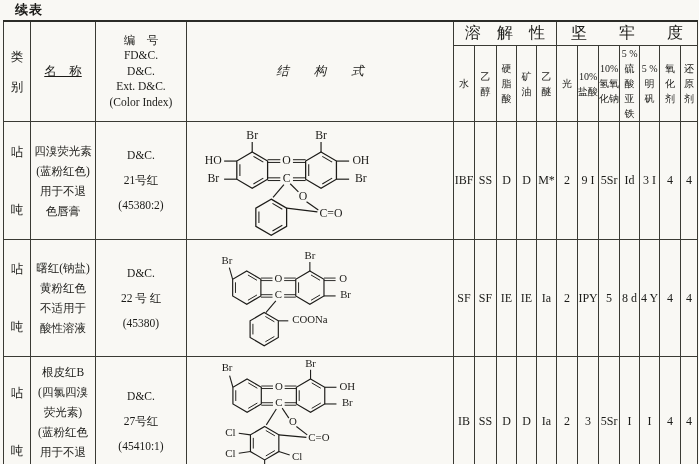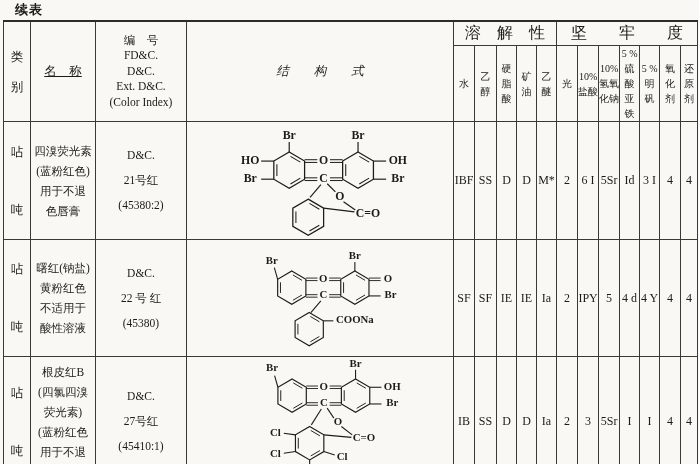--- a/index.html
+++ b/index.html
@@ -36,21 +36,21 @@
   .h-name{font-size:12.5px;text-decoration:underline;}
   .h-num{font-size:11.5px;line-height:15.5px;}
   .h-struct{font-size:12.5px;font-style:italic;}
   .h-group{font-size:16px;height:23px;}
   .h-sub{font-size:10px;line-height:15px;}
   
   .cat{font-size:12.5px;line-height:58px;}
   .name{font-size:11.5px;line-height:20px;text-align:center;}
   .num{font-size:11.5px;line-height:25px;}
   .val{font-size:12px;font-family:"Liberation Serif","DejaVu Serif",serif;}
-  .struct{vertical-align:middle;text-align:center;font-weight:bold;}
+  .struct{vertical-align:middle;text-align:left;}
   svg{display:inline-block;vertical-align:middle;}
   svg text{font-family:"Liberation Serif","DejaVu Serif",serif;}
 </style>
 </head>
 <body>
 
 <div class="page-title">续表</div>
 
 <div class="tablewrap">
 <table>
@@ -168,21 +168,21 @@
               <text x="110" y="62" text-anchor="middle" dominant-baseline="middle" font-size="13" fill="#1d1c19" stroke="#f9f8f4" stroke-width="3" paint-order="stroke">C</text>
               <text x="128" y="82" text-anchor="middle" dominant-baseline="middle" font-size="13" fill="#1d1c19" stroke="#f9f8f4" stroke-width="3" paint-order="stroke">O</text>
               <text x="159" y="101" text-anchor="middle" dominant-baseline="middle" font-size="13" fill="#1d1c19" stroke="#f9f8f4" stroke-width="3" paint-order="stroke">C=O</text>
             </svg></td>
       <td class="val">IBF</td>
       <td class="val">SS</td>
       <td class="val">D</td>
       <td class="val">D</td>
       <td class="val">M*</td>
       <td class="val">2</td>
-      <td class="val">6 I</td>
+      <td class="val">9 I</td>
       <td class="val">5Sr</td>
       <td class="val">Id</td>
       <td class="val">3 I</td>
       <td class="val">4</td>
       <td class="val">4</td>
     </tr>
     <tr style="height:110px">
       <td class="cat">呫
 吨</td>
       <td class="name">曙红(钠盐)
@@ -229,21 +229,21 @@
               <text x="148" y="90" text-anchor="middle" dominant-baseline="middle" font-size="13" fill="#1d1c19" stroke="#f9f8f4" stroke-width="3" paint-order="stroke">COONa</text>
             </svg></td>
       <td class="val">SF</td>
       <td class="val">SF</td>
       <td class="val">IE</td>
       <td class="val">IE</td>
       <td class="val">Ia</td>
       <td class="val">2</td>
       <td class="val">IPY</td>
       <td class="val">5</td>
-      <td class="val">4 d</td>
+      <td class="val">8 d</td>
       <td class="val">4 Y</td>
       <td class="val">4</td>
       <td class="val">4</td>
     </tr>
     <tr style="height:130px">
       <td class="cat">呫
 吨</td>
       <td class="name">根皮红B
 (四氯四溴
 荧光素)

